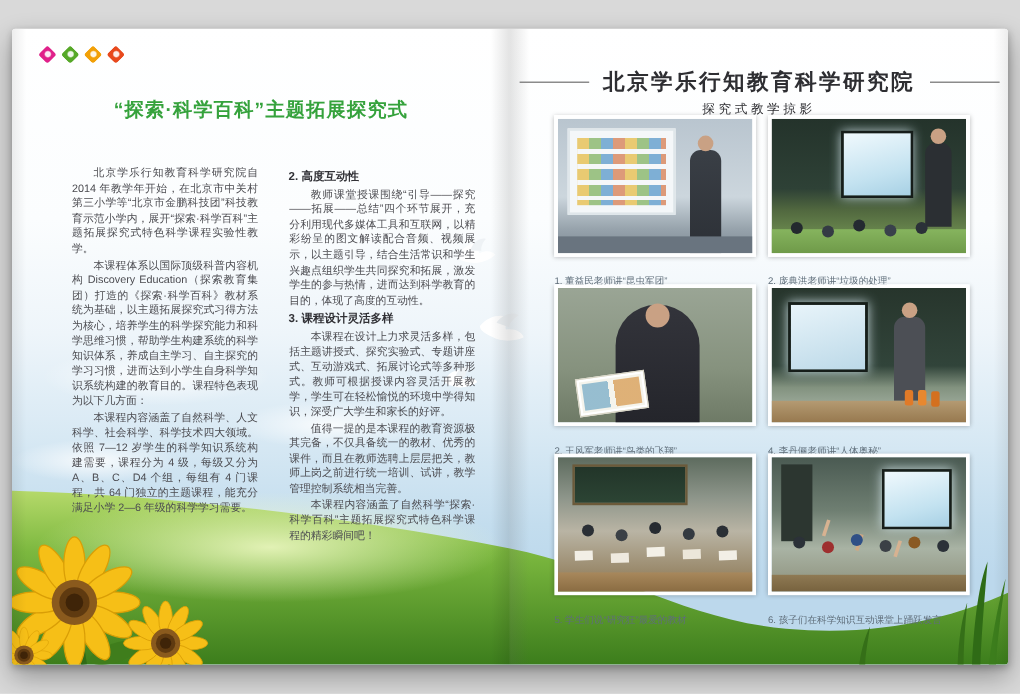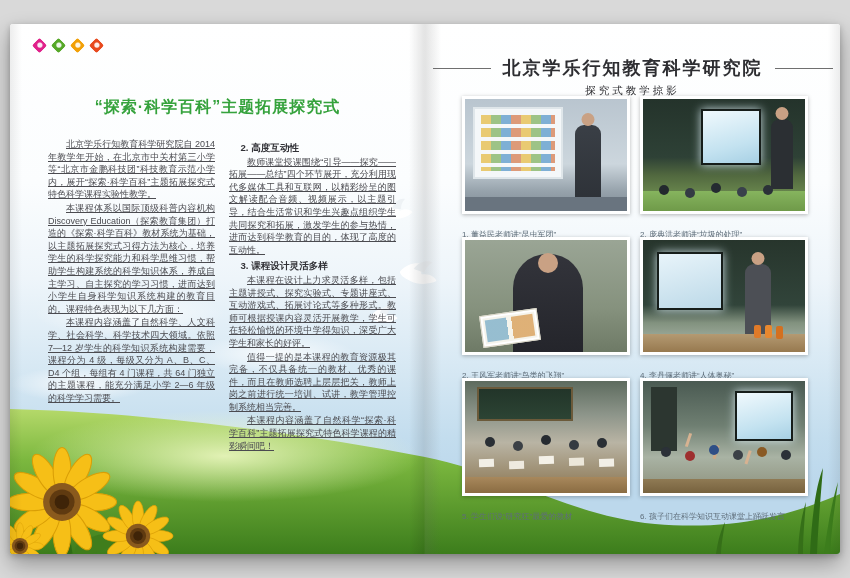--- a/index.html
+++ b/index.html
@@ -13,25 +13,25 @@
     background:linear-gradient(90deg,rgba(0,0,0,0) 0%,rgba(0,0,0,.10) 46%,rgba(90,90,90,.16) 52%,rgba(0,0,0,0) 100%);}
   .edge-l{position:absolute;left:0;top:0;width:12px;height:530px;background:linear-gradient(90deg,rgba(0,0,0,.07),rgba(0,0,0,0));pointer-events:none;}
   .edge-r{position:absolute;right:0;top:0;width:12px;height:530px;background:linear-gradient(270deg,rgba(0,0,0,.07),rgba(0,0,0,0));pointer-events:none;}
 
   
   .page-left{position:absolute;left:0;top:0;width:415px;height:530px;}
   .logo-row{position:absolute;left:24px;top:16px;display:flex;gap:8px;}
   .diamond{width:11px;height:11px;transform:rotate(45deg);border-radius:2.5px;display:inline-block;
     background-image:radial-gradient(circle at 50% 45%,rgba(255,255,255,.9) 0 2px,rgba(255,255,255,0) 3.2px);}
   .d1{background-color:#e0218a;} .d2{background-color:#56a828;} .d3{background-color:#f2a007;} .d4{background-color:#e8491d;}
-  .l-title{position:absolute;left:0;top:72px;width:100%;text-align:center;color:#35a23c;
+  .l-title{position:absolute;left:0;top:58px;width:100%;text-align:center;color:#35a23c;
     font-weight:bold;font-size:16px;line-height:22px;letter-spacing:1px;}
   .columns{position:absolute;left:38px;top:114px;width:348px;height:318px;display:flex;gap:14px;overflow:hidden;}
   .col{flex:1;color:#4b4b50;font-size:9px;line-height:12.6px;text-align:justify;}
-  .para{margin:0 0 1px 0;text-indent:2em;text-decoration:underline;}
+  .para{margin:0 0 1px 12px;text-indent:2em;}
   .subhead{margin:4px 0 1px 0;text-indent:1.2em;font-weight:bold;font-size:9.6px;color:#313136;}
 
   
   .page-right{position:absolute;left:415px;top:0;width:415px;height:530px;}
   .r-header{position:absolute;left:0;top:32px;width:100%;text-align:center;color:#2e2e32;}
   .r-title-row{display:flex;align-items:center;justify-content:center;gap:12px;}
   .hline{display:inline-block;width:58px;height:1px;background:#6f6f6f;}
   .r-title{font-family:"Liberation Serif","DejaVu Serif",serif;font-weight:bold;font-size:18px;letter-spacing:2px;}
   .r-subtitle{margin-top:4px;font-family:"Liberation Serif","DejaVu Serif",serif;font-weight:normal;font-size:10.5px;letter-spacing:3px;}
   .photo-grid{position:absolute;left:37px;top:72px;display:grid;grid-template-columns:168px 168px;column-gap:10px;row-gap:9px;}

